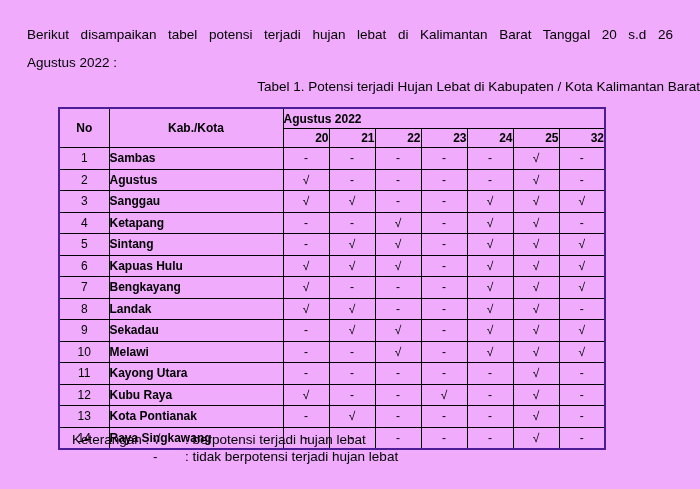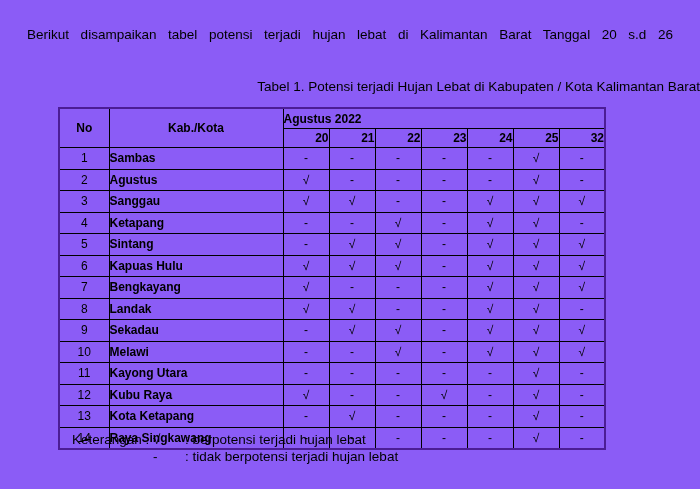--- a/index.html
+++ b/index.html
@@ -1,20 +1,20 @@
 <!DOCTYPE html>
 <html><head>
 <meta charset="utf-8">
 <style>
   html, body { margin: 0; padding: 0; background: #ffffff; }
   .page {
     position: relative;
     width: 700px;
     height: 489px;
-    background: #8b5cf6;
+    background: #f0abfc;
     font-family: "Liberation Sans", sans-serif;
     color: #000000;
     overflow: hidden;
   }
   
   .intro {
     position: absolute;
     left: 27px;
     top: 21px;
     width: 646px;
@@ -70,20 +70,21 @@
   .legend-symbol { width: 32px; }
   .legend-text { flex: 1; }
 </style>
 </head>
 <body>
 
 <div class="page">
 
   <div class="intro">
     <div class="intro-line1">Berikut disampaikan tabel potensi terjadi hujan lebat di Kalimantan Barat Tanggal 20 s.d 26</div>
+    <div class="intro-line2">Agustus 2022 :</div>
   </div>
 
   <div class="table-title">Tabel 1. Potensi terjadi Hujan Lebat di Kabupaten / Kota Kalimantan Barat</div>
 
   <table class="rain">
     <colgroup>
       <col class="col-no">
       <col class="col-name">
       <col class="col-date">
         <col class="col-date">
@@ -237,21 +238,21 @@
           <td class="c-val">√</td>
           <td class="c-val">-</td>
           <td class="c-val">-</td>
           <td class="c-val">√</td>
           <td class="c-val">-</td>
           <td class="c-val">√</td>
           <td class="c-val">-</td>
         </tr>
         <tr>
           <td class="c-no">13</td>
-          <td class="c-name">Kota Ketapang</td>
+          <td class="c-name">Kota Pontianak</td>
           <td class="c-val">-</td>
           <td class="c-val">√</td>
           <td class="c-val">-</td>
           <td class="c-val">-</td>
           <td class="c-val">-</td>
           <td class="c-val">√</td>
           <td class="c-val">-</td>
         </tr>
         <tr>
           <td class="c-no">14</td>

